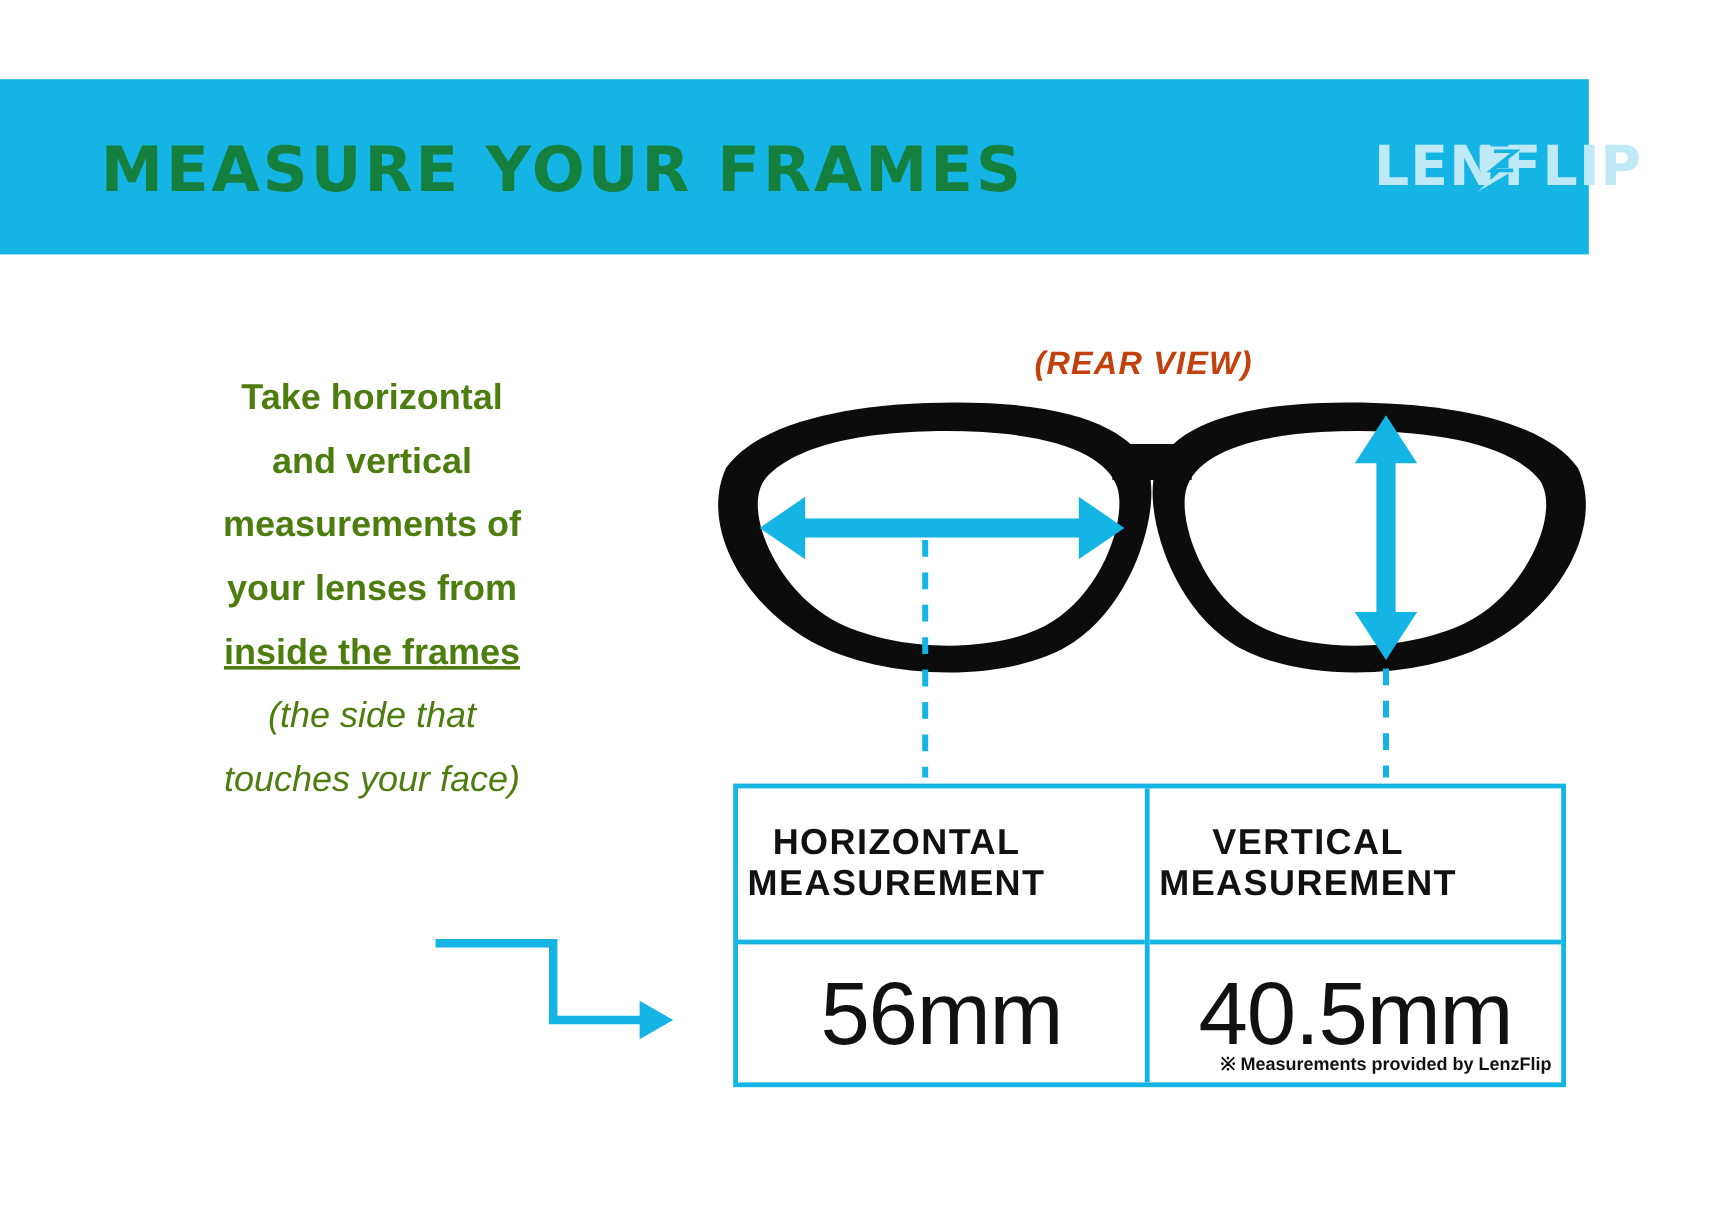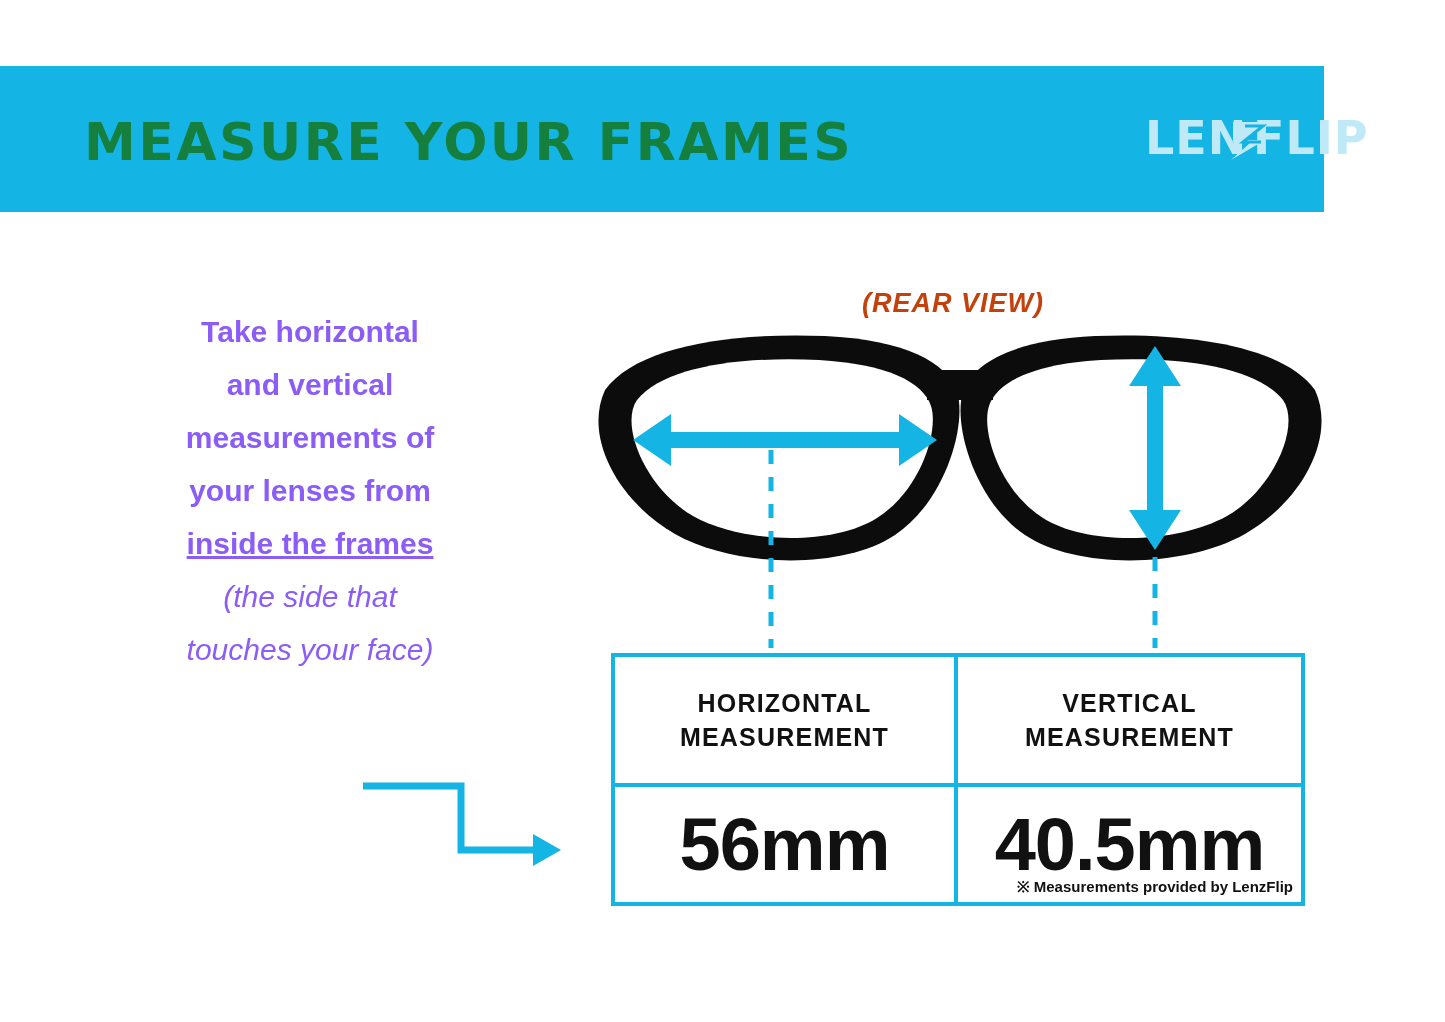--- a/index.html
+++ b/index.html
@@ -42,21 +42,21 @@
     height: 60px;
   }
 
   
   .instructions {
     position: absolute;
     left: 110px;
     top: 305px;
     width: 400px;
     text-align: center;
-    color: #8b5cf6;
+    color: #4d7c0f;
     font-size: 30px;
     line-height: 53px;
     font-weight: bold;
   }
   .instructions .line-italic {
     font-style: italic;
     font-weight: normal;
   }
   .instructions .line-underline {
     text-decoration: underline;
@@ -118,37 +118,36 @@
     position: relative;
   }
   .table-col.left {
     border-right: 4px solid #14b4e4;
   }
   .cell-head {
     height: 130px;
     border-bottom: 4px solid #14b4e4;
     display: flex;
     align-items: center;
-    justify-content: center;
     text-align: center;
-    font-size: 25px;
+    font-size: 30px;
     font-weight: bold;
     letter-spacing: 1.2px;
     color: #111111;
     line-height: 34px;
     box-sizing: border-box;
     padding: 0 8px;
   }
   .cell-value {
     flex: 1;
     display: flex;
     align-items: center;
     justify-content: center;
     font-size: 74px;
-    font-weight: bold;
+    font-weight: normal;
     color: #111111;
     letter-spacing: -1px;
     box-sizing: border-box;
   }
   .footnote {
     position: absolute;
     right: 8px;
     bottom: 6px;
     font-size: 15px;
     color: #111111;

